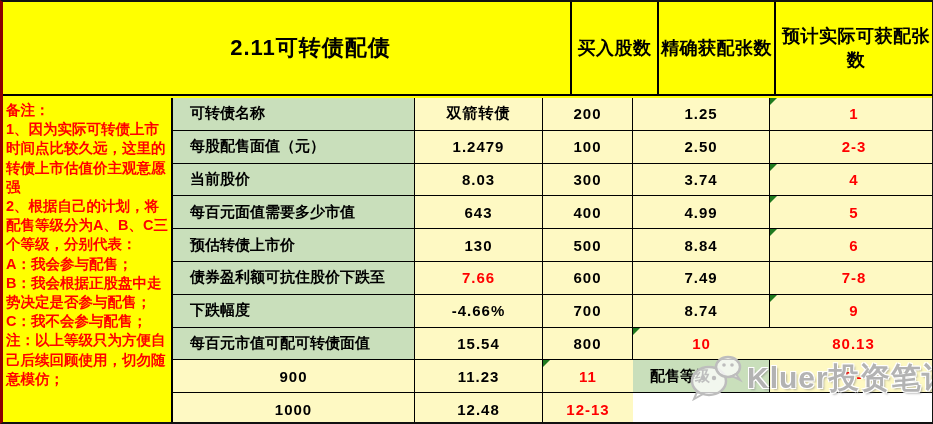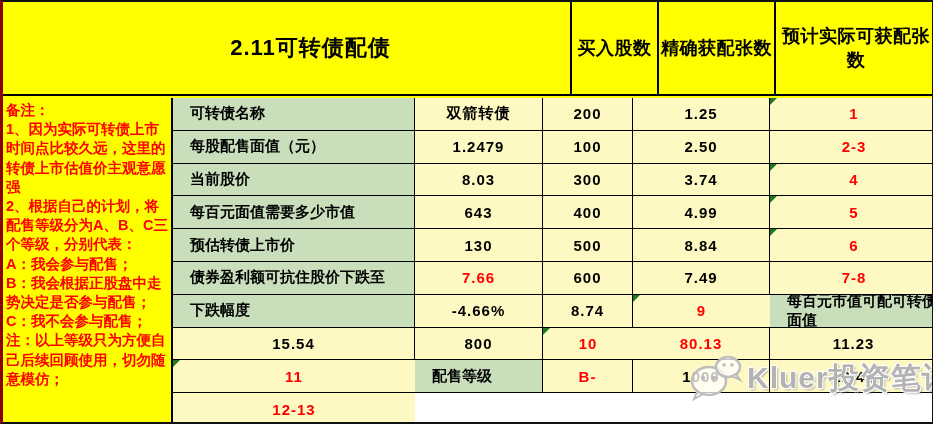--- a/index.html
+++ b/index.html
@@ -129,29 +129,31 @@
     <div class="cell num red last tri">6</div>
 
     <div class="cell lbl">债券盈利额可抗住股价下跌至</div>
     <div class="cell num red">7.66</div>
     <div class="cell num">600</div>
     <div class="cell num">7.49</div>
     <div class="cell num red last">7-8</div>
 
     <div class="cell lbl">下跌幅度</div>
     <div class="cell num">-4.66%</div>
+    <div class="cell num">700</div>
     <div class="cell num">8.74</div>
     <div class="cell num red last tri">9</div>
 
     <div class="cell lbl">每百元市值可配可转债面值</div>
     <div class="cell num">15.54</div>
     <div class="cell num">800</div>
     <div class="cell num red last tri">10</div>
 
     <div class="cell num red">80.13</div>
+    <div class="cell num">900</div>
     <div class="cell num">11.23</div>
     <div class="cell num red last tri">11</div>
 
     <div class="cell lbl">配售等级</div>
     <div class="cell num red">B-</div>
     <div class="cell num">1000</div>
     <div class="cell num">12.48</div>
     <div class="cell num red last">12-13</div>
   </div>
 

